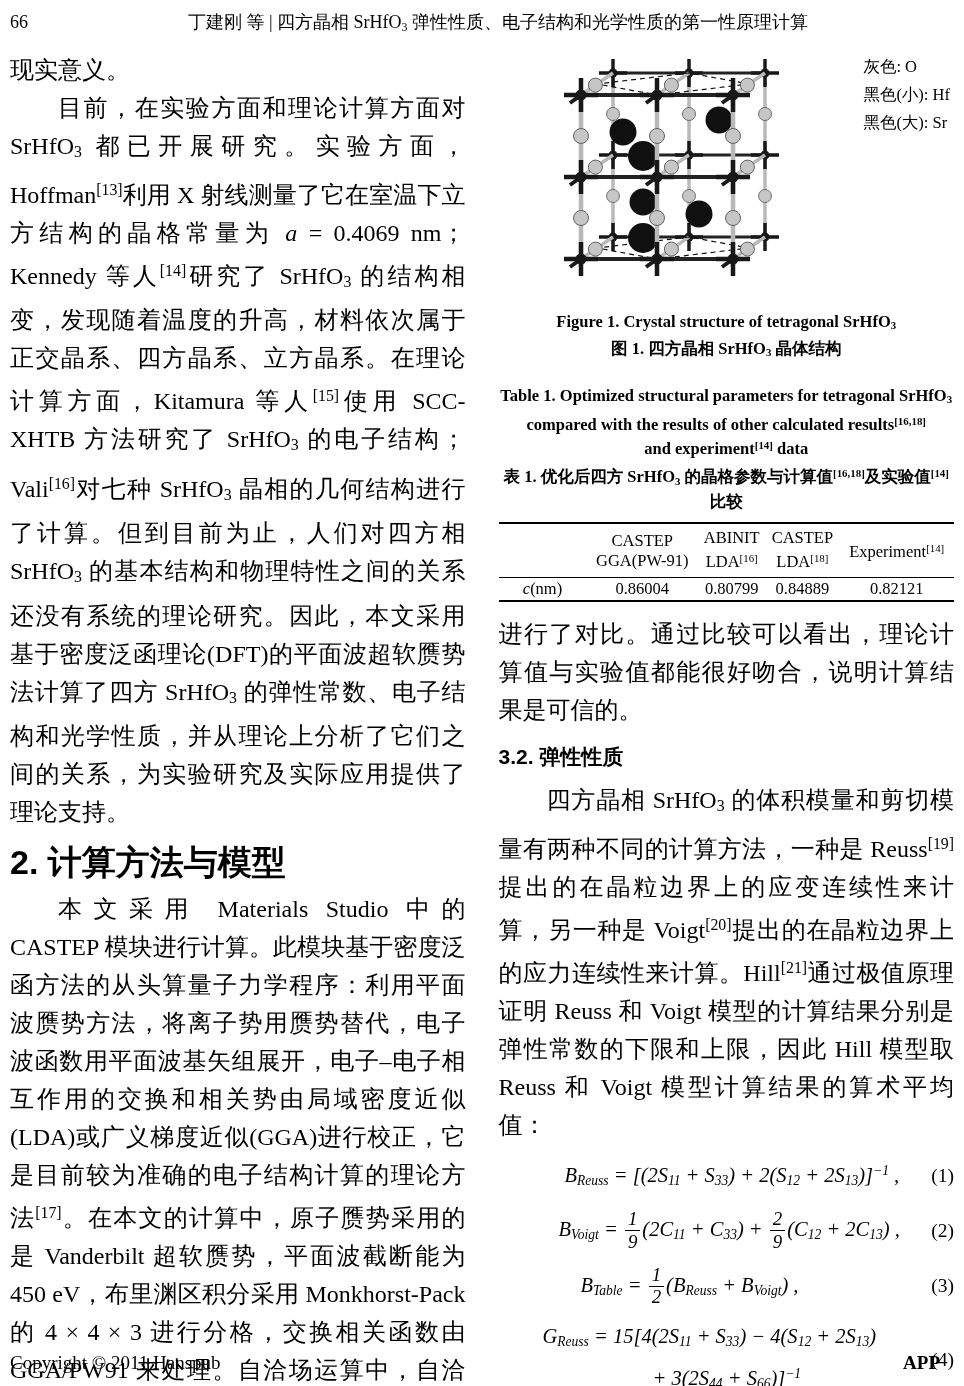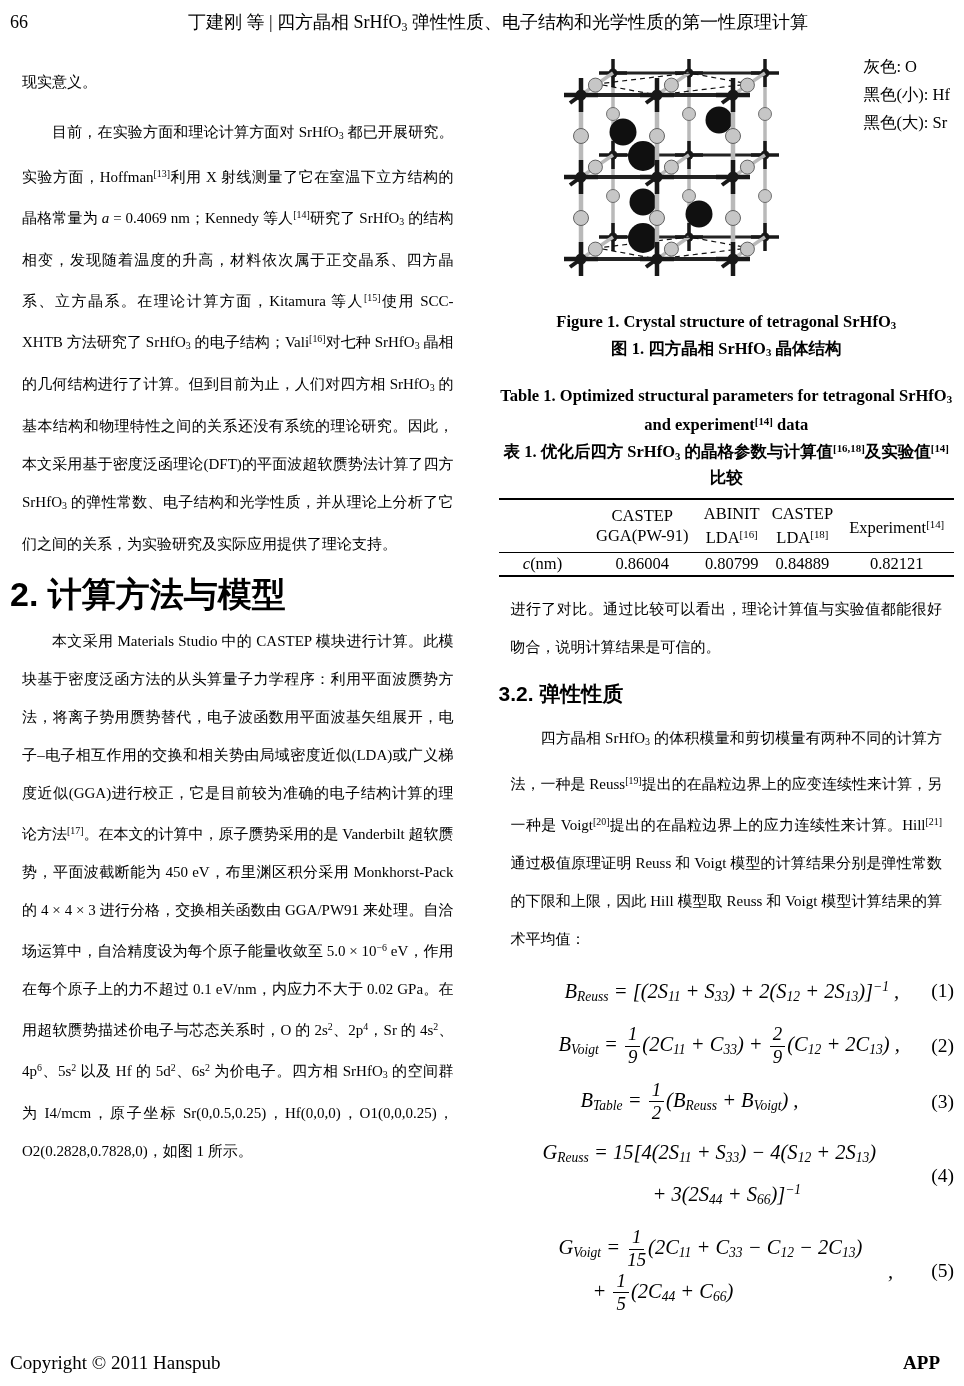--- a/index.html
+++ b/index.html
@@ -8,21 +8,21 @@
   .page{position:relative;width:944px;height:1376px;padding:10px 10px 0 10px;}
   
   .hdr{display:flex;align-items:flex-start;font-size:18px;line-height:24px;}
   .hdr .pnum{width:72px;text-align:left;}
   .hdr .ptitle{flex:1;text-align:center;}
   .hdr .spacer{width:40px;}
   
   .cols{display:flex;gap:33px;margin-top:12px;}
   .col{width:456px;}
   
-  .body-p{font-size:15px;line-height:38px;text-align:justify;margin:12px;}
+  .body-p{font-size:24px;line-height:38px;text-align:justify;margin:0;}
   .ind{text-indent:2em;}
   sub{font-size:66%;vertical-align:-0.22em;}
   sup{font-size:66%;vertical-align:0.5em;}
   h2.sec{font-family:"Liberation Sans","DejaVu Sans",sans-serif;font-size:34px;
          font-weight:bold;margin:16px 0 13px 0;line-height:30px;}
   h3.sub{font-family:"Liberation Sans","DejaVu Sans",sans-serif;font-size:21px;
          font-weight:bold;margin:15px 0 11px 0;line-height:26px;}
   
   .figwrap{position:relative;height:252px;}
   .figwrap svg{display:block;margin-left:52px;}
@@ -215,20 +215,21 @@
           <div><span>黑色(小): </span><span>Hf</span></div>
           <div><span>黑色(大): </span><span>Sr</span></div>
         </div>
       </div>
 
       <div class="cap-en">Figure 1. Crystal structure of tetragonal SrHfO<sub>3</sub></div>
       <div class="cap-zh">图 1. 四方晶相 SrHfO<sub>3</sub> 晶体结构</div>
 
       <div class="tab-cap">
         <div class="cap-en">Table 1. Optimized structural parameters for tetragonal SrHfO<sub>3</sub></div>
+        <div class="cap-en">compared with the results of other calculated results<sup>[16,18]</sup></div>
         <div class="cap-en">and experiment<sup>[14]</sup> data</div>
         <div class="cap-zh">表 1. 优化后四方 SrHfO<sub>3</sub> 的晶格参数与计算值<sup>[16,18]</sup>及实验值<sup>[14]</sup>比较</div>
       </div>
 
       <table class="params">
         <thead>
           <tr>
             <th class="c0"></th>
             <th>CASTEP
 GGA(PW-91)</th>

